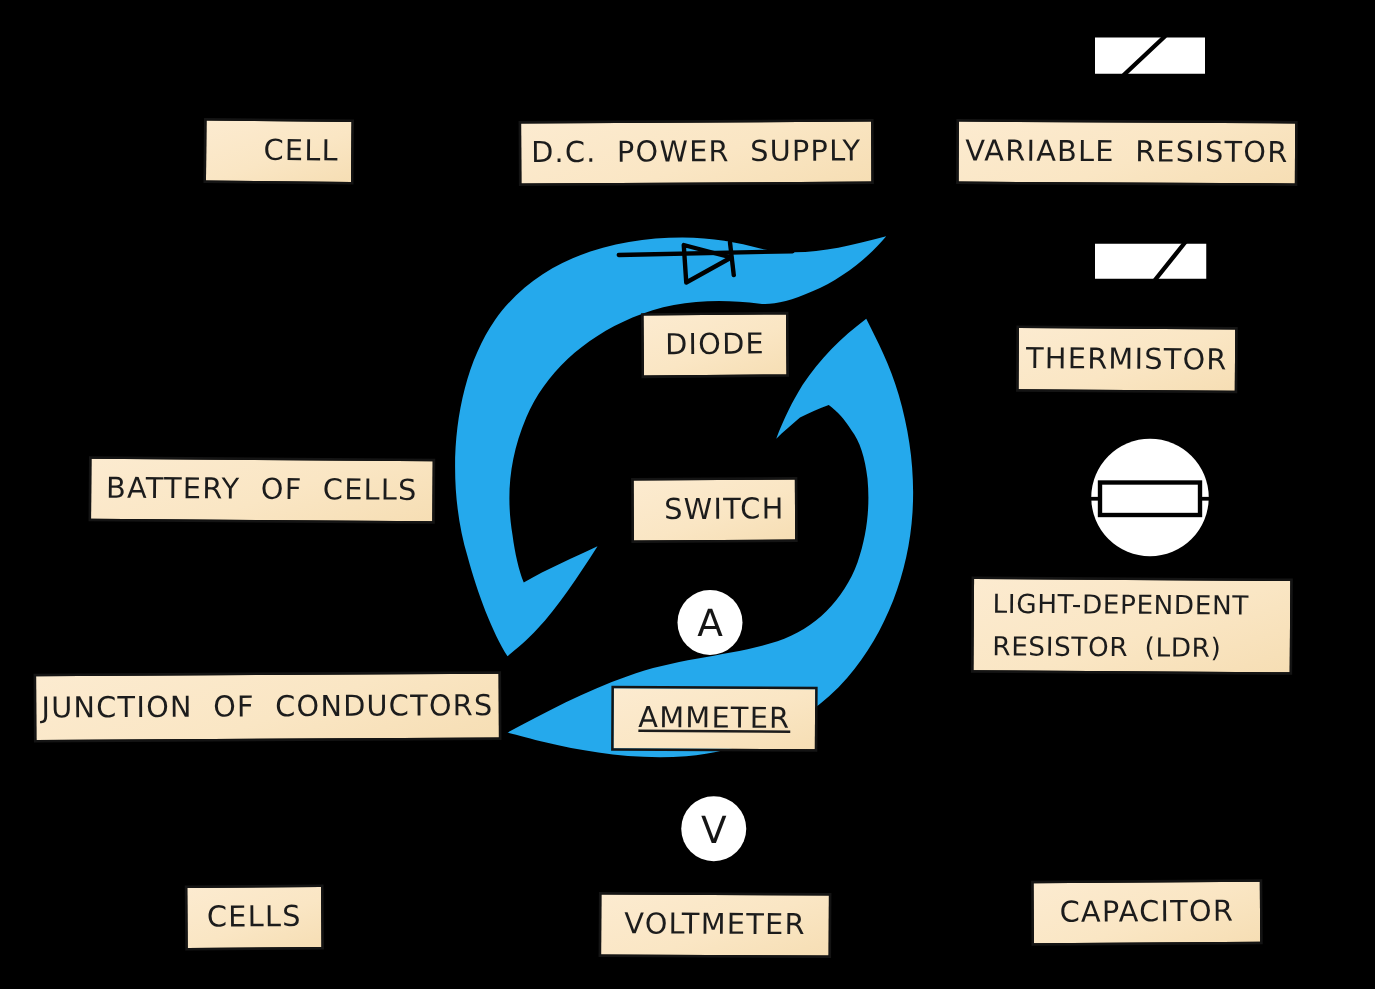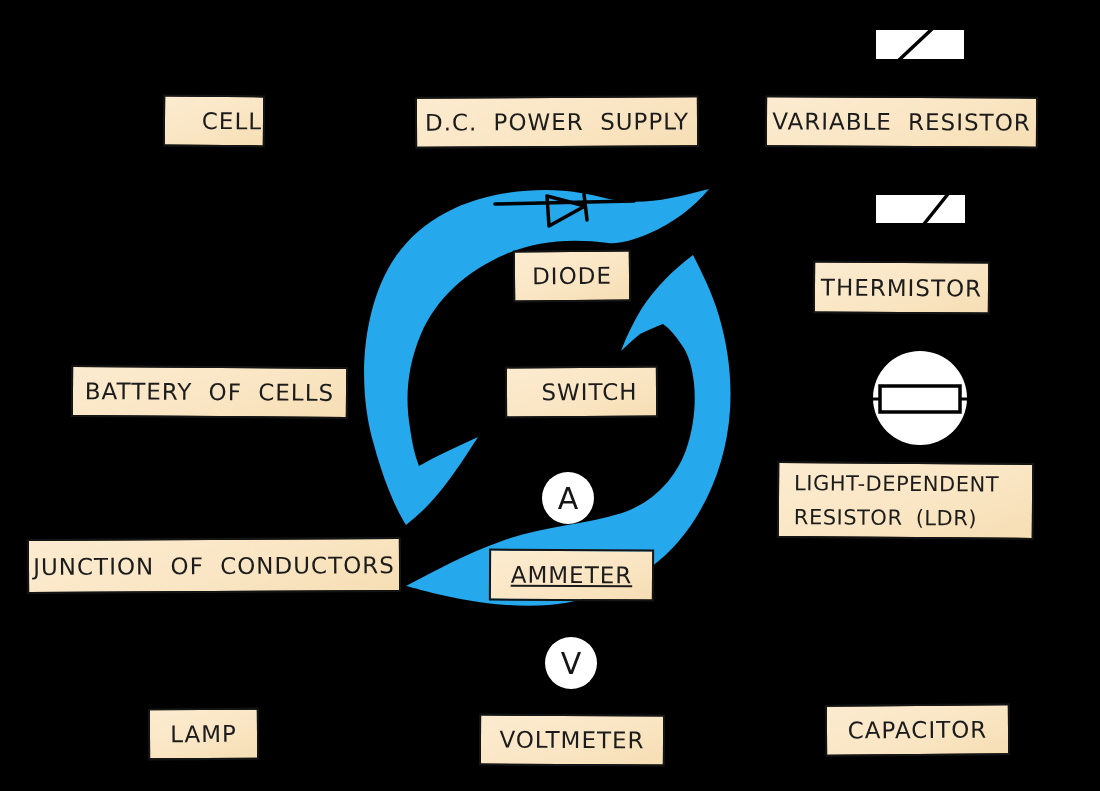--- a/index.html
+++ b/index.html
@@ -21,27 +21,27 @@
     font-size:23px;letter-spacing:1px;word-spacing:8px;
     white-space:nowrap;
     z-index:5;
   }
   .lbl.two-line{
     flex-direction:column;align-items:flex-start;justify-content:center;
     padding-left:15px;font-size:21px;letter-spacing:0.5px;word-spacing:6px;
     line-height:34px;
   }
   
-  .p-cell      {left:163px;top:95px; width:102px;height:52px;transform:rotate(0.5deg);padding-left:36px;}
+  .p-cell      {left:163px;top:95px; width:120px;height:52px;transform:rotate(0.5deg);padding-left:36px;}
   .p-dc        {left:415px;top:96px; width:284px;height:52px;transform:rotate(-0.3deg);}
   .p-varres    {left:765px;top:96px; width:273px;height:52px;transform:rotate(0.3deg);}
   .p-diode     {left:513px;top:250px;width:118px;height:52px;transform:rotate(-0.5deg);}
   .p-thermistor{left:813px;top:261px;width:177px;height:53px;transform:rotate(0.4deg);}
   .p-battery   {left:71px; top:366px;width:277px;height:52px;transform:rotate(0.4deg);}
-  .p-switch    {left:505px;top:366px;width:153px;height:52px;transform:rotate(-0.3deg);padding-left:16px;}
+  .p-switch    {left:505px;top:382px;width:133px;height:52px;transform:rotate(-0.3deg);padding-left:16px;}
   .p-ldr       {left:777px;top:462px;width:257px;height:77px;transform:rotate(0.4deg);}
   .p-junction  {left:27px; top:538px;width:374px;height:55px;transform:rotate(-0.3deg);}
   .p-ammeter   {left:489px;top:549px;width:165px;height:52px;transform:rotate(0.3deg);text-decoration:underline;}
   .p-lamp      {left:148px;top:708px;width:111px;height:52px;transform:rotate(-0.4deg);}
   .p-voltmeter {left:479px;top:714px;width:186px;height:52px;transform:rotate(0.3deg);}
   .p-capacitor {left:825px;top:704px;width:185px;height:52px;transform:rotate(-0.4deg);}
   .meter-letter{
     font-size:30px;fill:#151515;
     font-family:"DejaVu Sans", sans-serif;
   }
@@ -138,19 +138,19 @@
 
   <div class="lbl two-line p-ldr">
     <span>LIGHT-DEPENDENT</span>
     <span>RESISTOR (LDR)</span>
   </div>
 
   <div class="lbl p-junction">JUNCTION OF CONDUCTORS</div>
 
   <div class="lbl p-ammeter">AMMETER</div>
 
-  <div class="lbl p-lamp">LAMP</div>
+  <div class="lbl p-lamp">CELLS</div>
 
   <div class="lbl p-voltmeter">VOLTMETER</div>
 
   <div class="lbl p-capacitor">CAPACITOR</div>
 
 </div>
 
 </body></html>

